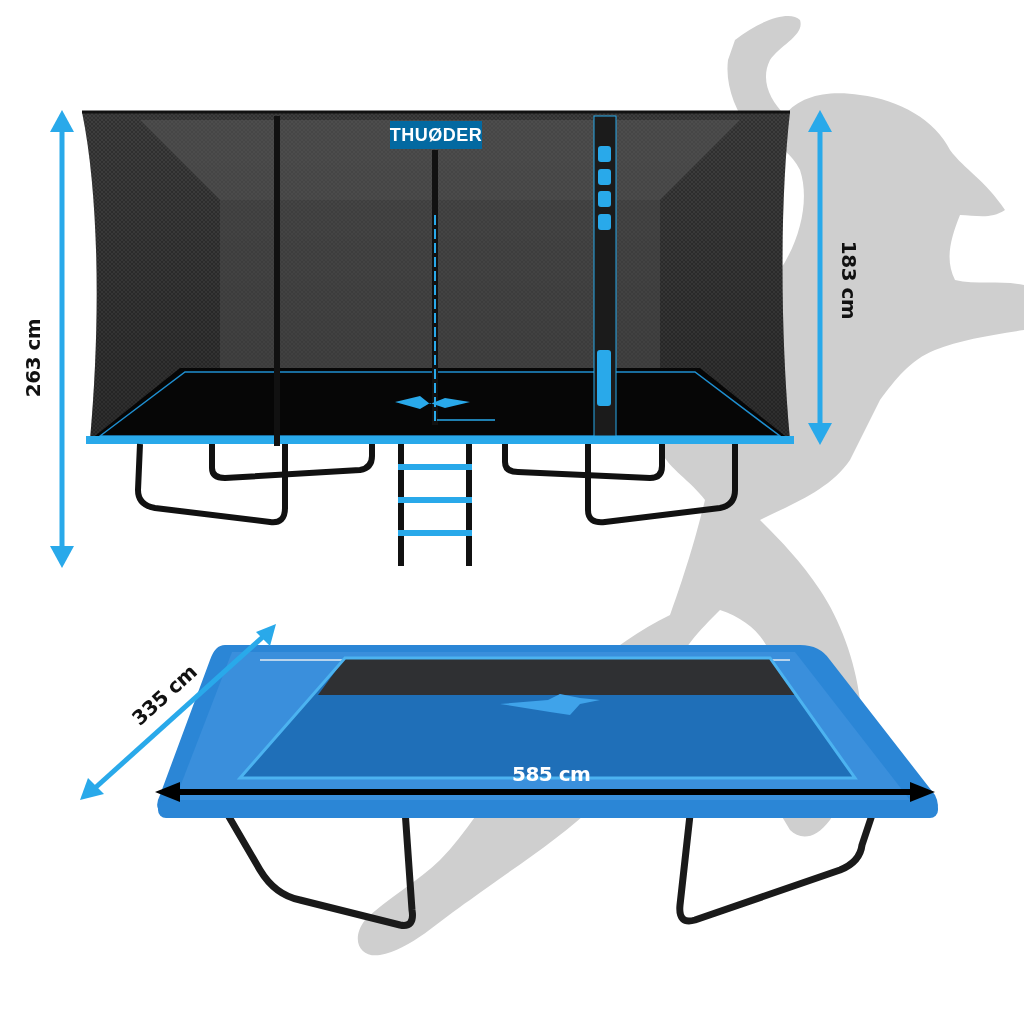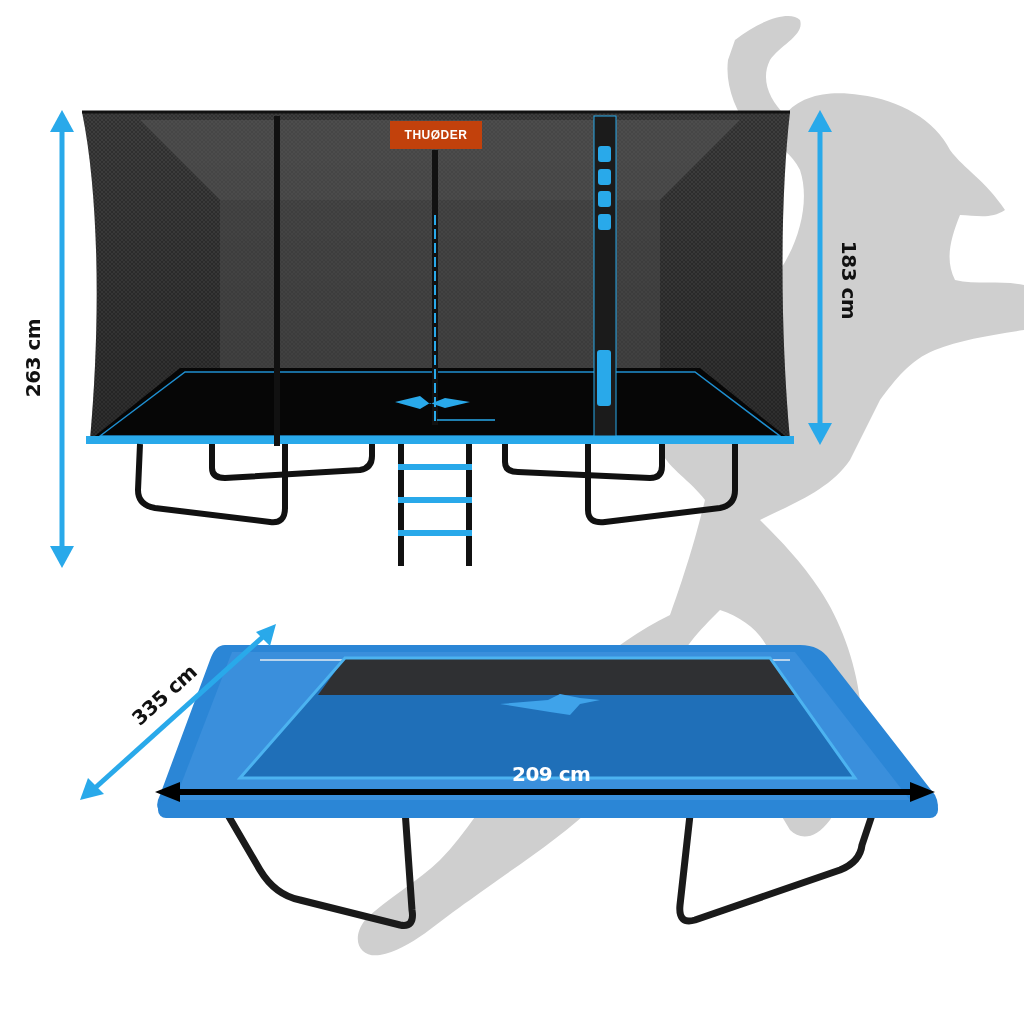--- a/index.html
+++ b/index.html
@@ -1,20 +1,20 @@
 <!DOCTYPE html>
 <html><head>
 <meta charset="utf-8">
 <style>
   html,body{margin:0;padding:0;background:#ffffff;}
   body{width:1024px;height:1024px;position:relative;overflow:hidden;font-family:"DejaVu Sans Condensed","DejaVu Sans",sans-serif;}
   .abs{position:absolute;}
   svg{display:block;}
   .dim-label{position:absolute;font-family:"DejaVu Sans","Liberation Sans",sans-serif;font-weight:bold;color:#111;font-size:20px;letter-spacing:-0.5px;white-space:nowrap;}
-  .brand-badge{position:absolute;left:390px;top:121px;width:92px;height:28px;background:#c2410c;color:#fff;font-family:"Liberation Sans",sans-serif;font-weight:bold;font-size:12px;letter-spacing:0.5px;display:flex;align-items:center;justify-content:center;}
+  .brand-badge{position:absolute;left:390px;top:121px;width:92px;height:28px;background:#0369a1;color:#fff;font-family:"Liberation Sans",sans-serif;font-weight:bold;font-size:18px;letter-spacing:0.5px;display:flex;align-items:center;justify-content:center;}
 </style>
 </head>
 <body>
 
 <svg class="abs" style="left:0;top:0" width="1024" height="1024" viewBox="0 0 1024 1024">
   <path fill="#cfcfcf" d="
     M735,40 C760,20 790,10 800,20 C805,35 780,45 770,60 C760,80 770,100 785,115
     C800,95 830,90 860,95 C900,100 935,120 950,150 C965,170 985,180 1005,210
     C990,220 975,215 960,215 C950,240 945,260 955,280 C975,285 1000,280 1024,285
     L1024,330 C990,335 960,340 935,350 C910,360 895,380 880,400 C870,420 860,440 850,460
@@ -124,13 +124,13 @@
   <polygon points="935,192 910,182 910,202" fill="#000"></polygon>
 
   <line x1="95" y1="188" x2="265" y2="35" stroke="#29a9ea" stroke-width="5"></line>
   <polygon points="80,200 88,178 104,194" fill="#29a9ea"></polygon>
   <polygon points="276,24 256,32 270,46" fill="#29a9ea"></polygon>
 </svg>
 
 <div class="dim-label" style="left:-6px;top:346px;transform:rotate(-90deg);">263 cm</div>
 <div class="dim-label" style="left:810px;top:268px;transform:rotate(90deg);">183 cm</div>
 <div class="dim-label" style="left:125px;top:683px;transform:rotate(-42deg);">335 cm</div>
-<div class="dim-label" style="left:512px;top:762px;color:#ffffff;">209 cm</div>
+<div class="dim-label" style="left:512px;top:762px;color:#ffffff;">585 cm</div>
 
 </body></html>

